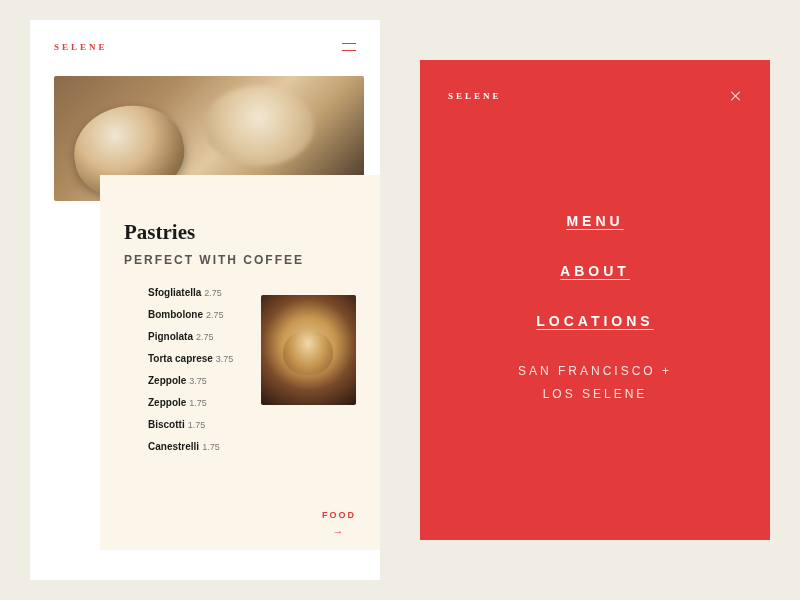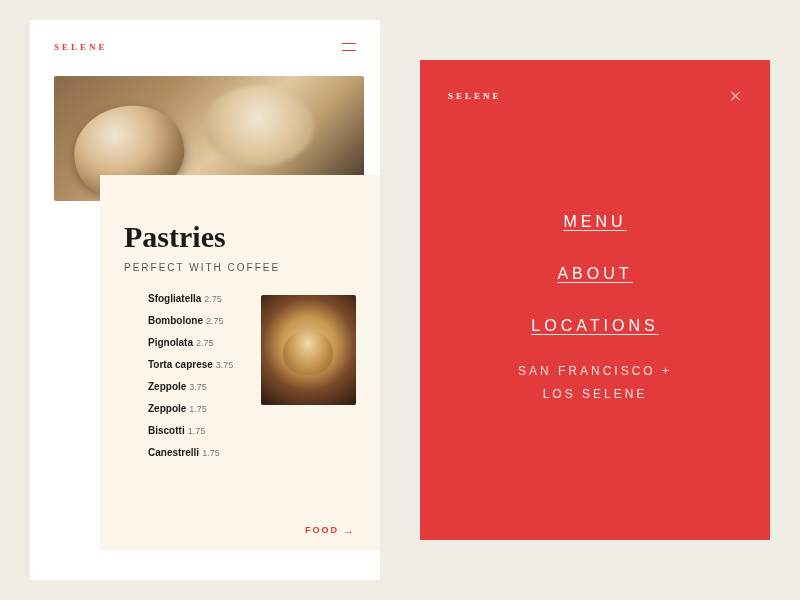--- a/index.html
+++ b/index.html
@@ -83,30 +83,30 @@
     position: absolute;
     top: 155px;
     left: 70px;
     right: 0;
     bottom: 30px;
     background: #FBF6E9;
     padding: 45px 0 0 24px;
   }
   .section-title {
     font-family: Georgia, 'Times New Roman', serif;
-    font-size: 30px;
+    font-size: 21px;
     font-weight: 700;
     color: #1a1a1a;
     margin-bottom: 8px;
   }
   .section-sub {
-    font-size: 10px;
+    font-size: 12px;
     letter-spacing: 2px;
     color: #555;
-    font-weight: 400;
+    font-weight: 700;
     margin-bottom: 20px;
   }
   .menu-list {
     display: flex;
     flex-direction: column;
     gap: 11px;
     margin-left: 24px;
   }
   .menu-item {
     font-size: 10px;
@@ -146,20 +146,21 @@
     bottom: 14px;
     right: 24px;
     font-size: 9px;
     letter-spacing: 2px;
     font-weight: 700;
     color: #E03A3A;
     display: flex;
     align-items: center;
     gap: 4px;
     cursor: pointer;
+    flex-direction: column;
   }
   .footer-link .arrow {
     font-size: 11px;
   }
 
   
   .right-card {
     background: #E33B3B;
     width: 350px;
     height: 480px;
@@ -193,23 +194,23 @@
   .nav-list {
     position: absolute;
     top: 150px;
     left: 0; right: 0;
     display: flex;
     flex-direction: column;
     align-items: center;
     gap: 28px;
   }
   .nav-item {
-    font-size: 16px;
+    font-size: 14px;
     letter-spacing: 4px;
-    font-weight: 400;
+    font-weight: 700;
     color: #fff;
     cursor: pointer;
     position: relative;
     padding: 3px 6px;
     text-decoration: underline;
     text-decoration-color: rgba(255,255,255,0.9);
     text-underline-offset: 3px;
   }
   .nav-item::before {
     content:"";

